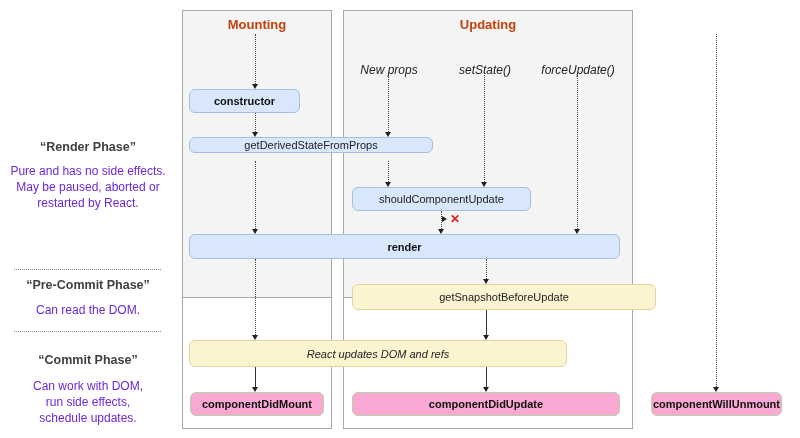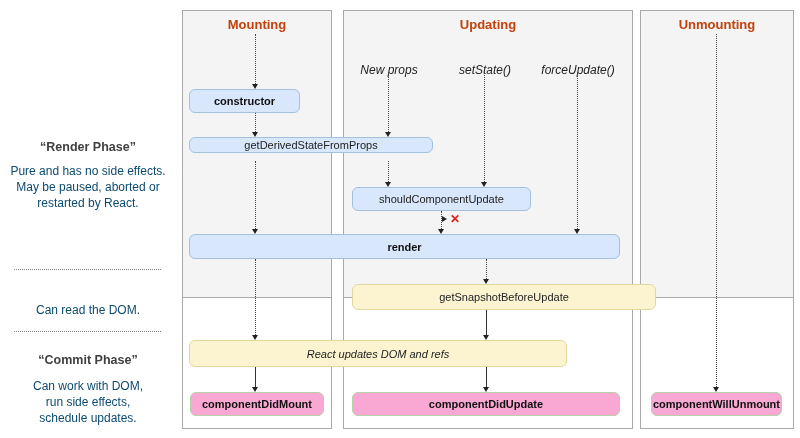--- a/index.html
+++ b/index.html
@@ -16,21 +16,21 @@
   .phase-top { position:absolute; top:0; left:0; right:0; height:286px;
                background:#f4f4f4; border-bottom:1px solid #a9a9a9; }
   .col-title { position:absolute; top:6px; left:0; width:100%; text-align:center;
                font-weight:bold; font-size:13px; color:#c2410c; }
   .trigger { position:absolute; top:52px; transform:translateX(-50%);
              font-style:italic; font-size:12px; color:#222; white-space:nowrap; }
   
   .side-title { position:absolute; left:0; width:176px; text-align:center;
                 font-weight:bold; font-size:12.5px; color:#404040; }
   .side-desc  { position:absolute; left:0; width:176px; text-align:center;
-                font-size:12px; line-height:16px; color:#0c4a6e; white-space:pre-line; }
+                font-size:12px; line-height:16px; color:#6d28d9; white-space:pre-line; }
   .side-sep   { position:absolute; left:14px; width:147px; height:0;
                 border-top:1px dotted #888; }
   
   .node { position:absolute; box-sizing:border-box; border-radius:6px;
           display:flex; align-items:center; justify-content:center;
           font-size:11px; color:#222; text-align:center; }
   .node.blue   { background:#d8e7fb; border:1px solid #a2c1e0; }
   .node.yellow { background:#fcf4d0; border:1px solid #e3d79e; }
   .node.green  { background:#f9a8d4; border:1px solid #b7d1aa; }
   .node.bold   { font-weight:bold; color:#111; }
@@ -52,20 +52,21 @@
 
 <div class="canvas">
 
   <div class="side-title" style="top:140px">“Render Phase”</div>
   <div class="side-desc" style="top:163px">Pure and has no side effects.
 May be paused, aborted or
 restarted by React.</div>
 
   <div class="side-sep" style="top:269px"></div>
 
+  <div class="side-title" style="top:278px">“Pre-Commit Phase”</div>
   <div class="side-desc" style="top:302px">Can read the DOM.</div>
 
   <div class="side-sep" style="top:331px"></div>
 
   <div class="side-title" style="top:353px">“Commit Phase”</div>
   <div class="side-desc" style="top:378px">Can work with DOM,
 run side effects,
 schedule updates.</div>
 
   <div class="column col-mounting">
@@ -74,24 +75,20 @@
   </div>
 
   <div class="column col-updating">
     <div class="phase-top"></div>
     <div class="col-title">Updating</div>
     <div class="trigger" style="left:45px">New props</div>
     <div class="trigger" style="left:141px">setState()</div>
     <div class="trigger" style="left:234px">forceUpdate()</div>
   </div>
 
-  <div class="column col-unmounting">
-    <div class="phase-top"></div>
-    <div class="col-title">Unmounting</div>
-  </div>
 
   <div class="vline" style="left:255px;top:34px;height:50px"></div>
   <div class="arrow-down" style="left:252px;top:84px"></div>
 
   <div class="vline" style="left:255px;top:113px;height:19px"></div>
   <div class="arrow-down" style="left:252px;top:132px"></div>
 
   <div class="vline" style="left:255px;top:161px;height:68px"></div>
   <div class="arrow-down" style="left:252px;top:229px"></div>
 

